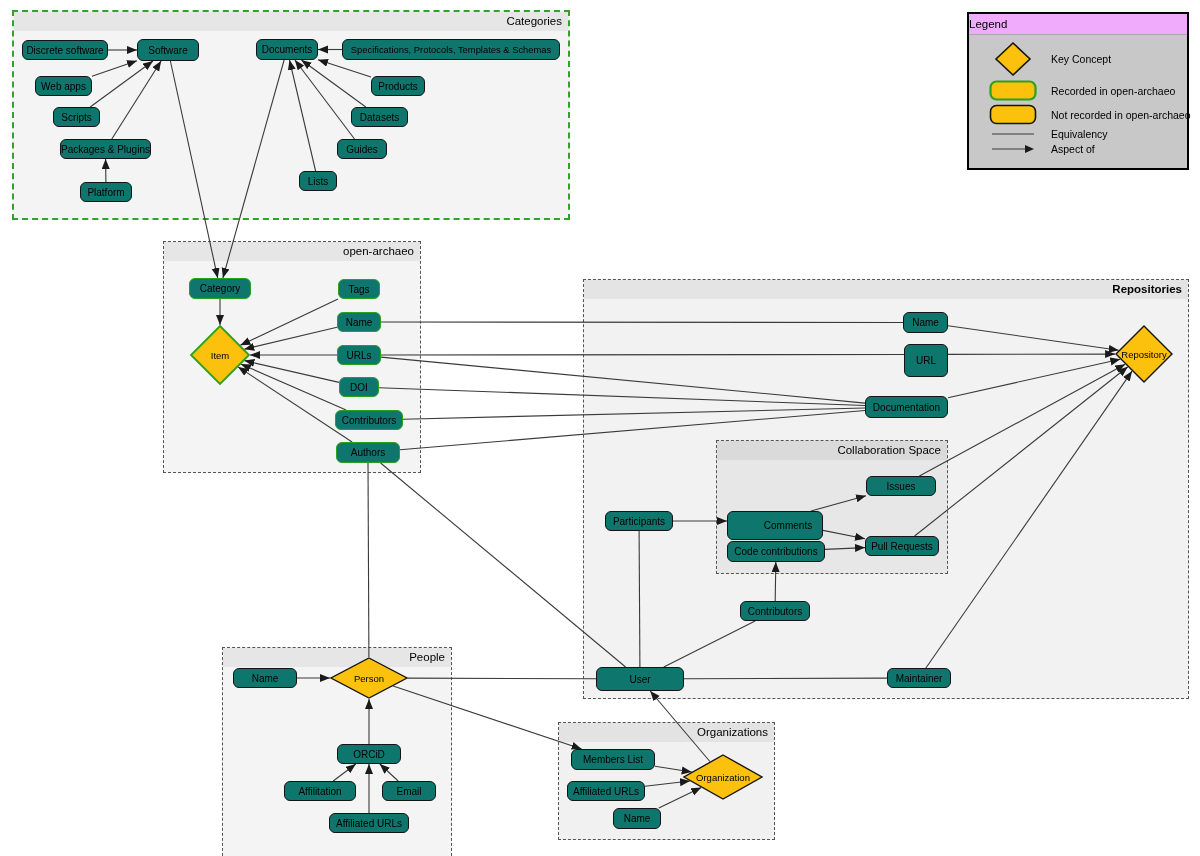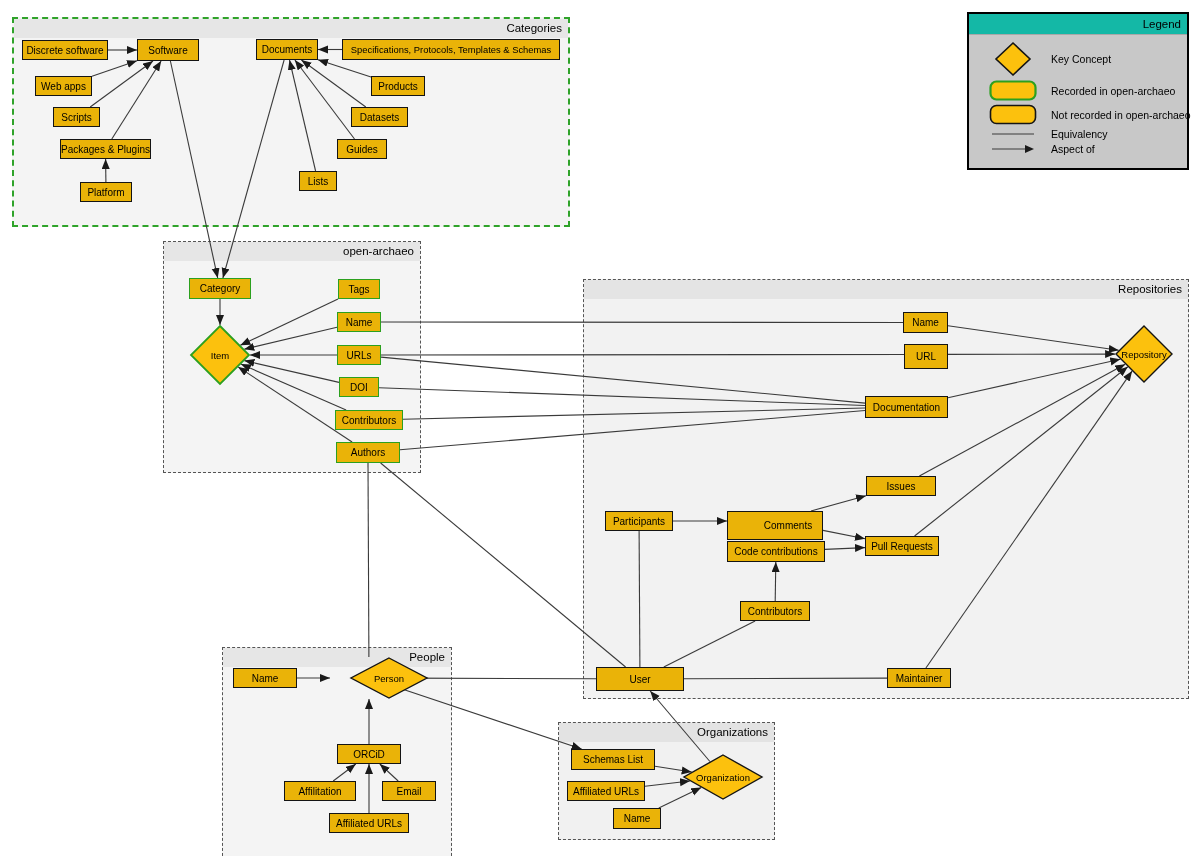--- a/index.html
+++ b/index.html
@@ -5,65 +5,68 @@
   html,body{margin:0;padding:0;background:#fff;}
   #canvas{position:relative;width:1200px;height:856px;background:#ffffff;
           font-family:"Liberation Sans",sans-serif;overflow:hidden;}
 
   
   .cluster{position:absolute;box-sizing:border-box;border:1px dashed #555;background:#f4f4f4;}
   .cluster .cluster-title{position:absolute;top:0;left:0;right:0;height:19px;line-height:19px;
           text-align:right;padding-right:6px;font-size:11.5px;color:#000;
           background:rgba(0,0,0,0.055);}
   #cl-categories{border:2px dashed #2fa32a;}
-  #cl-repositories{background:#f2f2f2;}
+  #cl-repositories{background:#f2f2f2;font-weight:bold;}
   #cl-collab{background:#e7e7e7;}
   #cl-organizations{background:#f1f1f1;}
 
   
   #edges{position:absolute;left:0;top:0;}
 
   
-  .box{position:absolute;box-sizing:border-box;background:#eab308;border:1.4px solid #141414;
-       border-radius:0;display:flex;align-items:center;justify-content:center;
+  .box{position:absolute;box-sizing:border-box;background:#0f766e;border:1.4px solid #141414;
+       border-radius:6px;display:flex;align-items:center;justify-content:center;
        font-size:10px;color:#000;white-space:nowrap;}
   .box.recorded{border:1.6px solid #2ca01f;justify-content:center;}
   #node-specs{font-size:9.4px;}
   .dia{position:absolute;}
   .dia svg{position:absolute;left:0;top:0;overflow:visible;}
   .dia span{position:absolute;left:0;top:0;right:0;bottom:0;display:flex;align-items:center;
        justify-content:center;font-size:9.5px;color:#000;white-space:nowrap;}
 
   
   #legend{position:absolute;left:967px;top:12px;width:222px;height:158px;box-sizing:border-box;
        border:2px solid #000;background:#c8c8c8;}
-  .legend-title{height:20px;line-height:20px;background:#14b8a6;text-align:right;
+  .legend-title{height:20px;line-height:20px;background:#f0abfc;
        padding-right:6px;font-size:11.5px;border-bottom:1px solid #a8a8a8;}
   .legend-body{padding:6px 0 0 16px;}
   .lrow{display:flex;align-items:center;margin-bottom:3px;}
   .lrow .lsym{width:56px;display:flex;justify-content:center;align-items:center;flex:0 0 56px;}
   .lrow .llab{font-size:10.5px;color:#000;padding-left:10px;white-space:nowrap;}
 </style>
 </head>
 <body>
 
 <div id="canvas">
 
-  <div class="cluster" id="cl-categories" style="left:12px;top:17px;width:558px;height:210px;">
+  <div class="cluster" id="cl-categories" style="left:12px;top:10px;width:558px;height:210px;">
     <div class="cluster-title">Categories</div>
   </div>
 
   <div class="cluster" id="cl-open-archaeo" style="left:163px;top:241px;width:258px;height:232px;">
     <div class="cluster-title">open-archaeo</div>
   </div>
 
   <div class="cluster" id="cl-repositories" style="left:583px;top:279px;width:606px;height:420px;">
     <div class="cluster-title">Repositories</div>
   </div>
 
+  <div class="cluster" id="cl-collab" style="left:716px;top:440px;width:232px;height:134px;">
+    <div class="cluster-title">Collaboration Space</div>
+  </div>
 
   <div class="cluster" id="cl-people" style="left:222px;top:630px;width:230px;height:214px;margin-top:17px;">
     <div class="cluster-title">People</div>
   </div>
 
   <div class="cluster" id="cl-organizations" style="left:558px;top:722px;width:217px;height:118px;">
     <div class="cluster-title">Organizations</div>
   </div>
 
   <svg id="edges" width="1200" height="856">
@@ -188,21 +191,21 @@
       </div>
       <div class="dia" id="node-item" style="left: 190px; top: 325px; width: 60px; height: 60px;">
         <svg width="60" height="60">
         <polygon points="30,1 59,30 30,59 1,30" fill="#fcc10d" stroke="#2ca01f" stroke-width="1.8"></polygon>
         </svg>
       <span>Item</span>
       </div>
       <div class="box" id="node-name_repo" style="left: 903px; top: 312px; width: 45px; height: 21px;">
         <span>Name</span>
       </div>
-      <div class="box" id="node-url_repo" style="left: 904px; top: 344px; width: 44px; height: 25px;">
+      <div class="box" id="node-url_repo" style="left: 904px; top: 344px; width: 44px; height: 33px;">
         <span>URL</span>
       </div>
       <div class="box" id="node-documentation" style="left: 865px; top: 396px; width: 83px; height: 22px;">
         <span>Documentation</span>
       </div>
       <div class="dia" id="node-repository" style="left: 1115px; top: 325px; width: 58px; height: 58px;">
         <svg width="58" height="58">
         <polygon points="29,1 57,29 29,57 1,29" fill="#fcc10d" stroke="#141414" stroke-width="1.4"></polygon>
         </svg>
       <span>Repository</span>
@@ -227,40 +230,40 @@
       </div>
       <div class="box" id="node-user" style="left: 596px; top: 667px; width: 88px; height: 24px;">
         <span>User</span>
       </div>
       <div class="box" id="node-maintainer" style="left: 887px; top: 668px; width: 64px; height: 20px;">
         <span>Maintainer</span>
       </div>
       <div class="box" id="node-name_people" style="left: 233px; top: 668px; width: 64px; height: 20px;">
         <span>Name</span>
       </div>
-      <div class="dia" id="node-person" style="left: 350px; top: 657px; width: 78px; height: 42px;">
+      <div class="dia" id="node-person" style="left: 330px; top: 657px; width: 78px; height: 42px;">
         <svg width="78" height="42">
         <polygon points="39,1 77,21 39,41 1,21" fill="#fcc10d" stroke="#141414" stroke-width="1.4"></polygon>
         </svg>
       <span>Person</span>
       </div>
       <div class="box" id="node-orcid" style="left: 337px; top: 744px; width: 64px; height: 20px;">
         <span>ORCiD</span>
       </div>
       <div class="box" id="node-affilitation" style="left: 284px; top: 781px; width: 72px; height: 20px;">
         <span>Affilitation</span>
       </div>
       <div class="box" id="node-email" style="left: 382px; top: 781px; width: 54px; height: 20px;">
         <span>Email</span>
       </div>
       <div class="box" id="node-affiliated_urls_people" style="left: 329px; top: 813px; width: 80px; height: 20px;">
         <span>Affiliated URLs</span>
       </div>
       <div class="box" id="node-members_list" style="left: 571px; top: 749px; width: 84px; height: 21px;">
-        <span>Schemas List</span>
+        <span>Members List</span>
       </div>
       <div class="box" id="node-affiliated_urls_org" style="left: 567px; top: 781px; width: 78px; height: 20px;">
         <span>Affiliated URLs</span>
       </div>
       <div class="box" id="node-name_org" style="left: 613px; top: 808px; width: 48px; height: 21px;">
         <span>Name</span>
       </div>
       <div class="dia" id="node-organization" style="left: 683px; top: 754px; width: 80px; height: 46px;">
         <svg width="80" height="46">
         <polygon points="40,1 79,23 40,45 1,23" fill="#fcc10d" stroke="#141414" stroke-width="1.4"></polygon>

